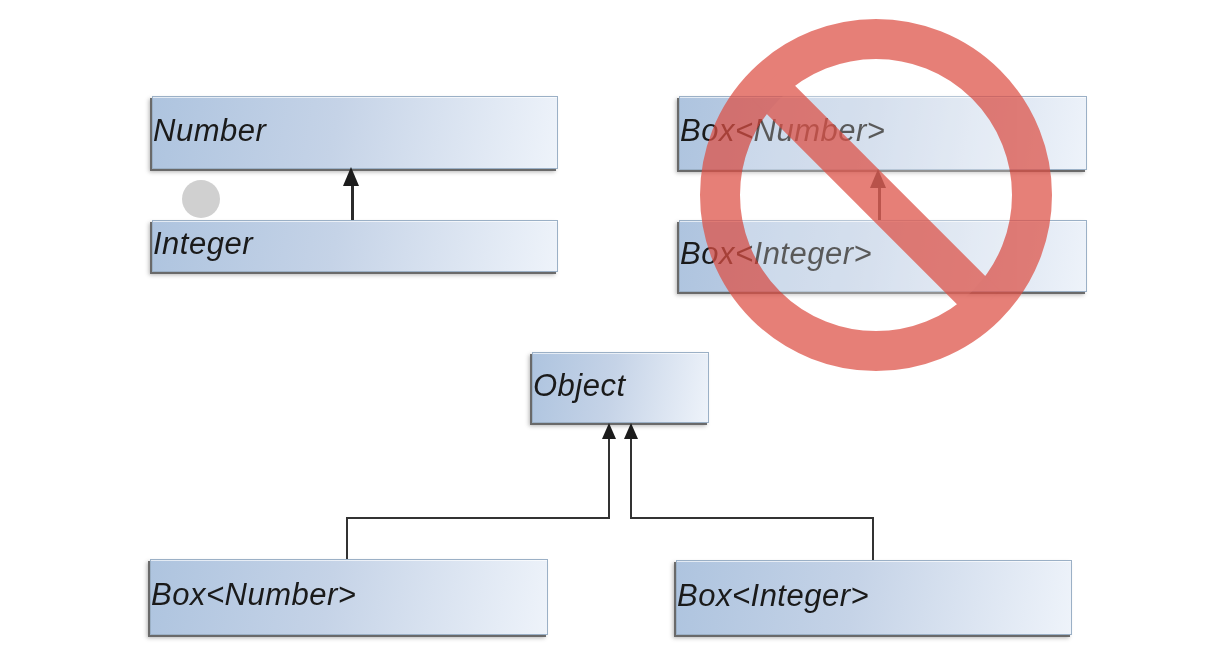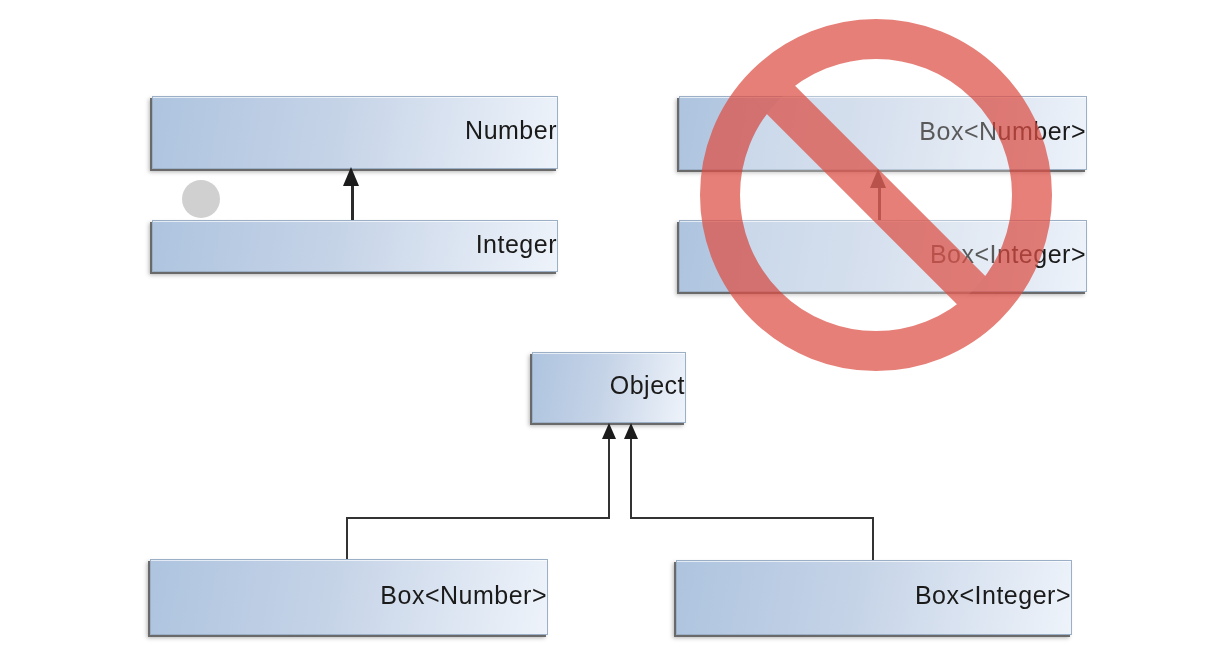--- a/index.html
+++ b/index.html
@@ -11,22 +11,22 @@
     overflow:hidden;
   }
   
   .cbox{
     position:absolute;
     box-sizing:border-box;
     background:linear-gradient(100deg,#aec4df 0%,#c5d3e7 45%,#eef3fa 100%);
     border:1px solid #9bb0c6;
     box-shadow:-2px 2px 0 rgba(95,95,95,0.9), -3px 3px 4px rgba(90,90,90,0.45),
                inset 0 1px 0 rgba(255,255,255,0.65);
-    display:flex;align-items:center;justify-content:flex-end;
-    font-size:25px;letter-spacing:0.5px;color:#1a1a1a;
+    display:flex;align-items:center;justify-content:flex-start;
+    font-size:31px;letter-spacing:0.5px;color:#1a1a1a;font-style:italic;
   }
   .cbox span{transform:translateY(-2px);}
   
   .vline,.hline{position:absolute;background:#333333;}
   .vline{width:2px;}
   .hline{height:2px;}
   .stem{position:absolute;width:3px;background:#2b2b2b;}
   .ahead{
     position:absolute;width:0;height:0;
     border-left:8px solid transparent;border-right:8px solid transparent;
@@ -83,21 +83,21 @@
   </div>
   <div class="stem" style="left:878px;top:188px;height:32px;"></div>
   <div class="ahead" style="left:870px;top:169px;"></div>
 
   <div class="no-veil"></div>
   <div class="no-sign">
     <div class="no-ring"></div>
     <div class="no-slash"></div>
   </div>
 
-  <div class="cbox" style="left:532px;top:352px;width:154px;height:71px;">
+  <div class="cbox" style="left:532px;top:352px;width:177px;height:71px;">
     <span>Object</span>
   </div>
   <div class="cbox" style="left:150px;top:559px;width:398px;height:76px;">
     <span>Box&lt;Number&gt;</span>
   </div>
   <div class="cbox" style="left:676px;top:560px;width:396px;height:75px;">
     <span>Box&lt;Integer&gt;</span>
   </div>
 
   <div class="vline" style="left:346px;top:519px;height:40px;"></div>

